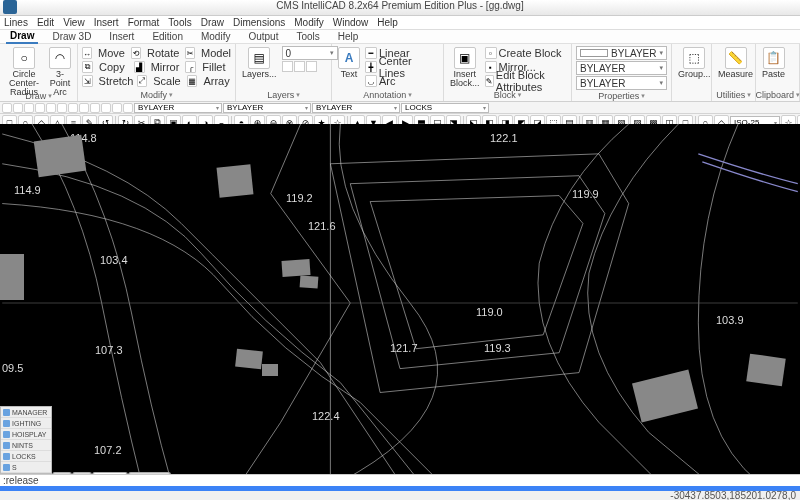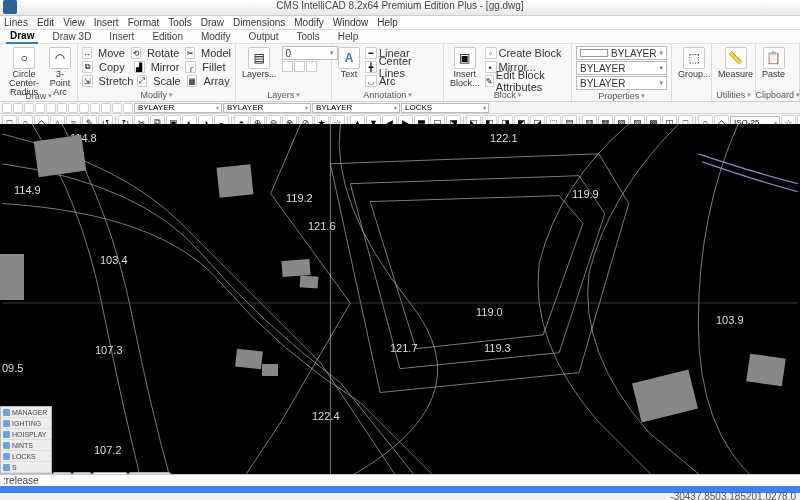--- a/index.html
+++ b/index.html
@@ -37,21 +37,21 @@
 .canvas .elev { position:absolute; color:#ddd; font-size:11px; pointer-events:none;}
 .canvas .bldg { position:absolute; background:#888; }
 .leftpanel { position:absolute; left:0; bottom:26px; width:52px; background:#eee; border:1px solid #bbb;}
 .leftpanel .row { display:flex; align-items:center; height:11px; font-size:7px; color:#444; border-bottom:1px solid #ddd; padding:0 2px;}
 .leftpanel .row .dot { width:7px; height:7px; background:#6aa3e0; border-radius:1px; margin-right:2px;}
 .sheettabs { position:absolute; left:52px; bottom:14px; height:14px; display:flex; gap:0;}
 .sheettabs .st { background:#ddd; border:1px solid #aaa; border-bottom:none; padding:0 6px; font-size:8px; color:#444; border-radius:3px 3px 0 0;}
 .sheettabs .st.active { background:#fff; color:#000;}
 .cmdline { position:absolute; bottom:14px; left:0; right:0; height:12px; background:#fff; border-top:1px solid #ccc; display:flex; align-items:center; font-size:9px; padding:0 3px; color:#444;}
 .cmdline::before { content:""; display:none;}
-.statusbar { position:absolute; bottom:0; left:0; right:0; height:14px; background:#f0f0f0; border-top:7px solid #3b82f6; display:flex; align-items:center; font-size:8px; color:#555; padding:0 4px; gap:6px;}
+.statusbar { position:absolute; bottom:0; left:0; right:0; height:14px; background:#f0f0f0; border-top:5px solid #3b82f6; display:flex; align-items:center; font-size:8px; color:#555; padding:0 4px; gap:6px;}
 .statusbar .coords { margin-left:auto;}
 .statusbar .sbtn { padding:0 2px; border:1px solid transparent;}
 </style>
 </head>
 <body>
 
 <div class="titlebar">
   <div class="appicon"></div>
   <div class="title">CMS IntelliCAD 8.2x64 Premium Edition Plus - [gg.dwg]</div>
 </div>

